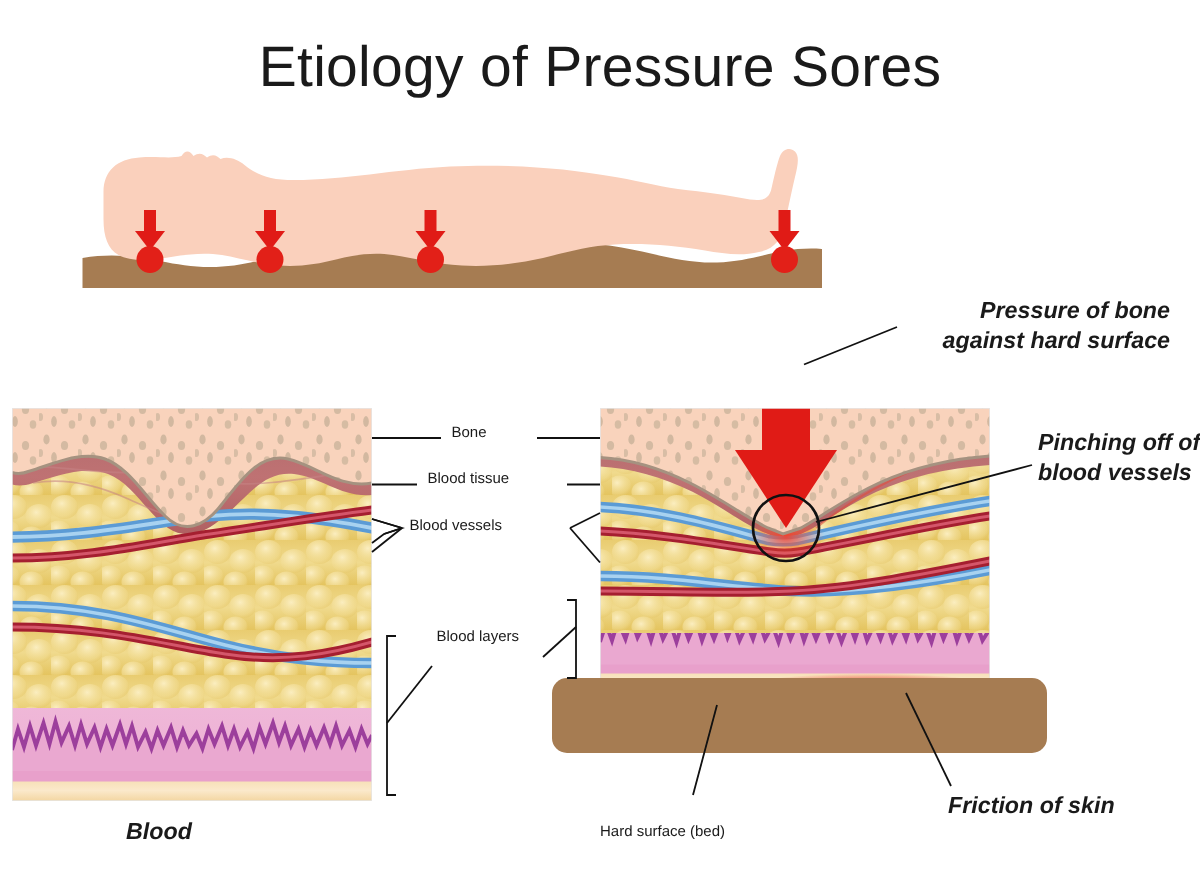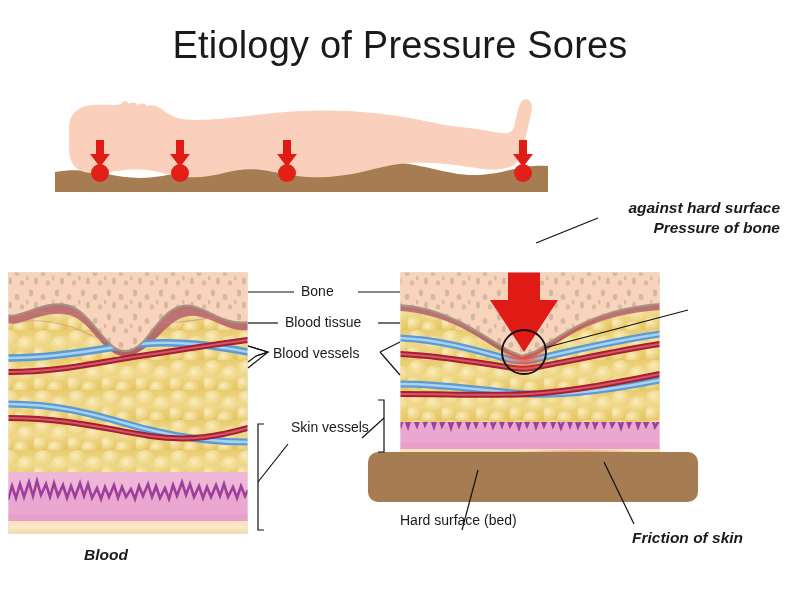--- a/index.html
+++ b/index.html
@@ -19,21 +19,21 @@
     left:0;top:24px;width:800px;
     text-align:center;
     font-size:38px;
     font-weight:400;
     color:#1a1a1a;
     letter-spacing:0.2px;
   }
 
   .lbl{
     position:absolute;
-    font-size:14px;
+    font-size:10px;
     color:#1a1a1a;
     white-space:nowrap;
     line-height:1.18;
   }
   .lbl-bold{
     font-weight:bold;
     font-style:italic;
     font-size:15.5px;
     line-height:1.28;
   }
@@ -416,31 +416,35 @@
   </svg>
 
   <div class="page-title">Etiology of Pressure Sores</div>
 
   <div class="lbl" style="left:301px; top:283px;">Bone</div>
 
   <div class="lbl" style="left:285px; top:314px;">Blood tissue</div>
 
   <div class="lbl" style="left:273px; top:345px;">Blood vessels</div>
 
-  <div class="lbl" style="left:291px; top:419px;">Skin vessels</div>
-
-  <div class="lbl" style="left:400px; top:512px;">Hard surface (bed)</div>
+  <div class="lbl" style="left:291px; top:419px;">Blood layers</div>
+
+  <div class="lbl" style="left:400px; top:549px;">Hard surface (bed)</div>
 
   <div class="lbl lbl-bold" style="left:84px; top:545px;">
     <span>Blood</span>
   </div>
 
   <div class="lbl lbl-bold ta-r" style="left:556px; top:198px; width:224px;">
+    <span>Pressure of bone</span>
     <span>against hard surface</span>
-    <span>Pressure of bone</span>
   </div>
 
+  <div class="lbl lbl-bold" style="left:692px; top:286px;">
+    <span>Pinching off of</span>
+    <span>blood vessels</span>
+  </div>
 
   <div class="lbl lbl-bold" style="left:592px; top:528px;margin-left:40px;">
     <span>Friction of skin</span>
   </div>
 
 </div>
 
 </body></html>

